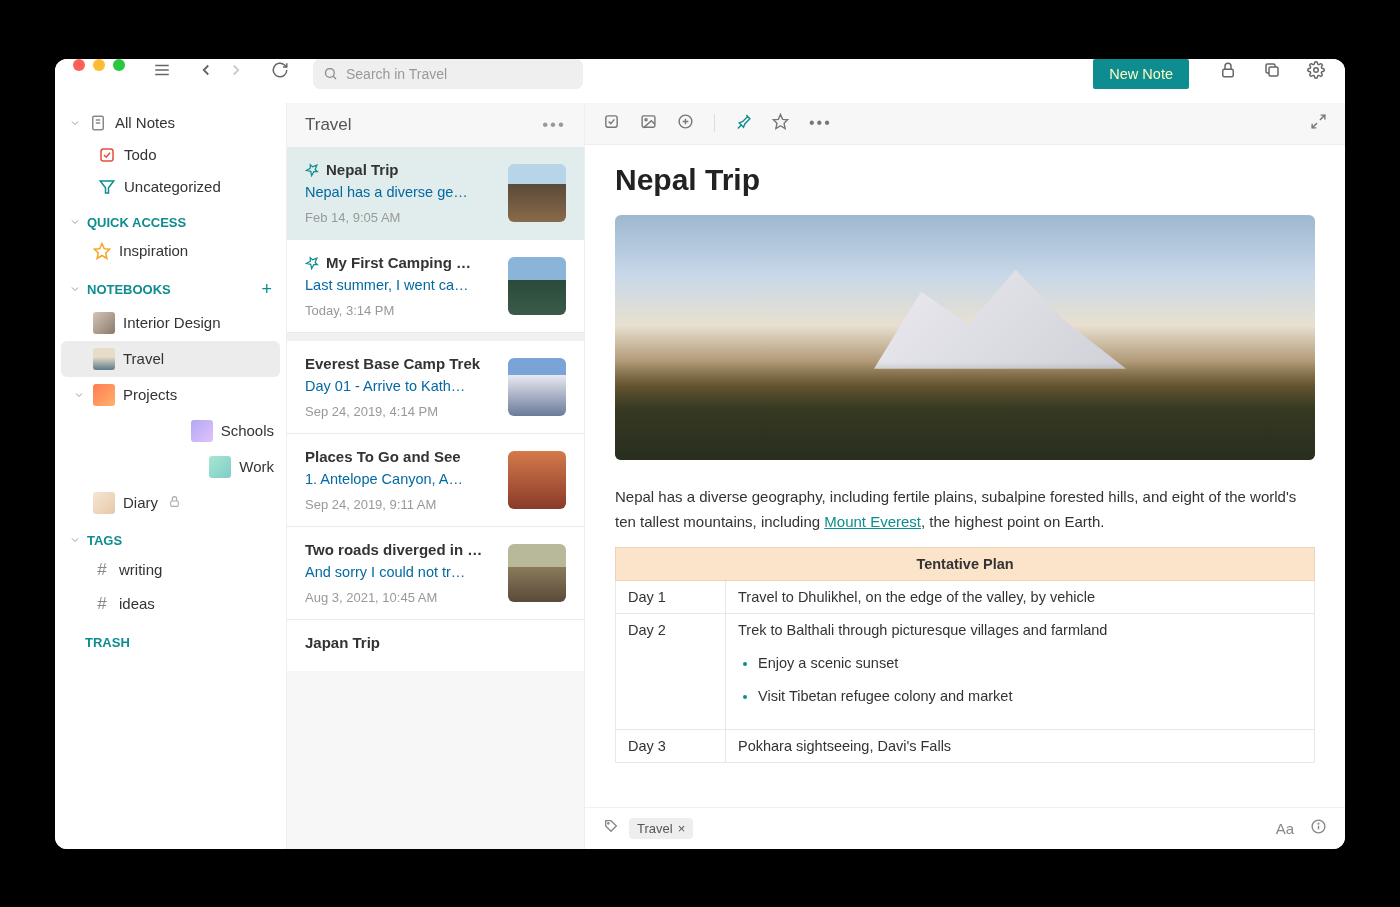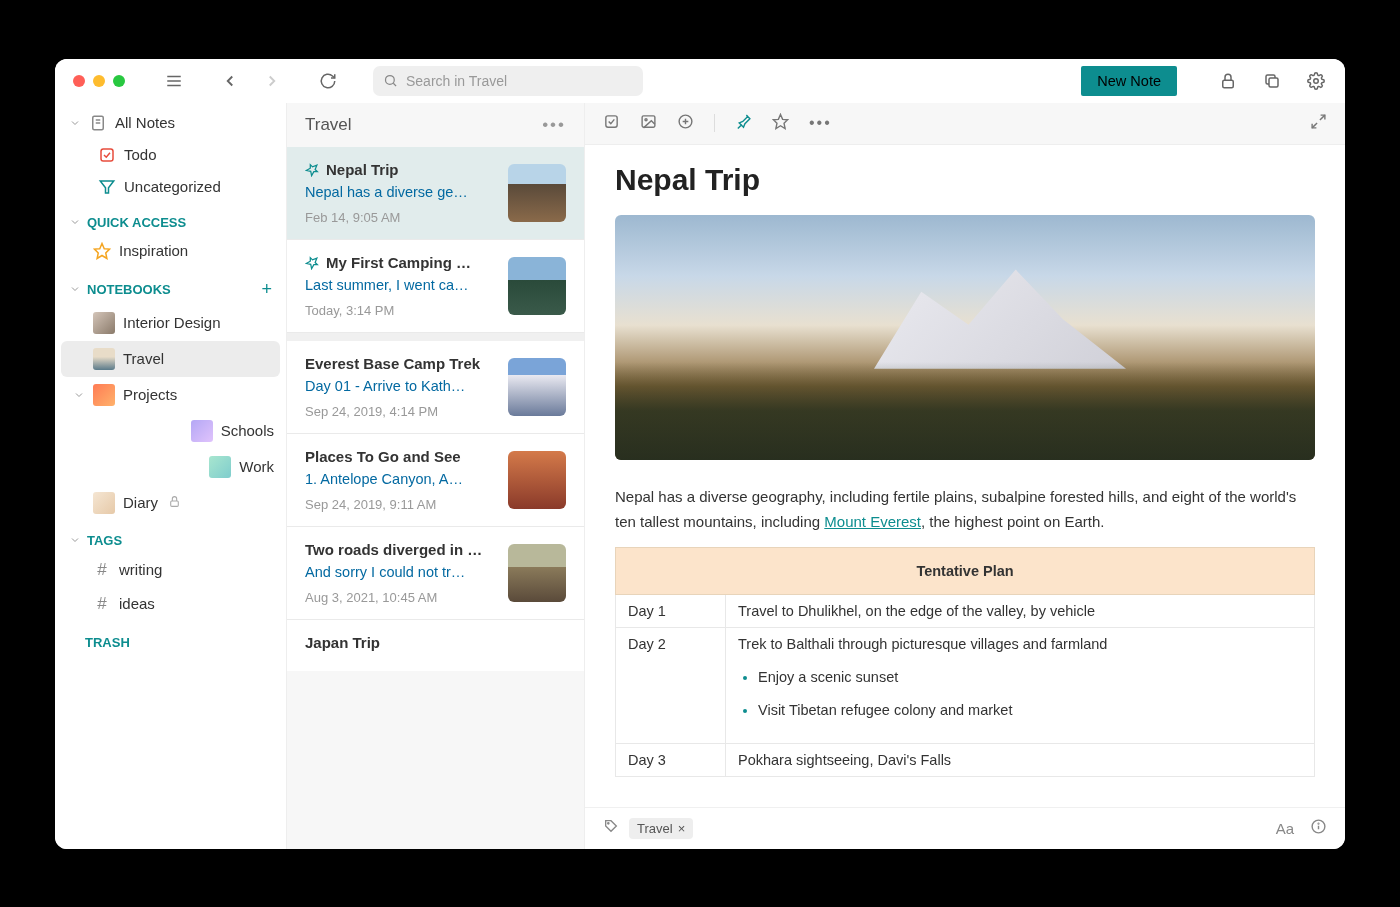--- a/index.html
+++ b/index.html
@@ -1,31 +1,31 @@
 <!DOCTYPE html>
 <html><head>
 <meta charset="utf-8">
 <style>
 * { margin: 0; padding: 0; box-sizing: border-box; font-family: -apple-system, BlinkMacSystemFont, "Segoe UI", Helvetica, Arial, sans-serif; }
 body { background: #000; width: 1400px; height: 907px; display: flex; align-items: center; justify-content: center; }
 .window { width: 1290px; height: 790px; background: #fff; border-radius: 12px; overflow: hidden; display: flex; flex-direction: column; box-shadow: 0 20px 60px rgba(0,0,0,0.5); }
-.titlebar { height: 44px; display: flex; align-items: center; padding: 0 18px; gap: 20px; flex-shrink: 0; background: #fff; }
+.titlebar { height: 44px; display: flex; align-items: flex-start; padding: 0 18px; gap: 8px; flex-shrink: 0; background: #fff; }
 .traffic-lights { display: flex; gap: 8px; margin-right: 18px; }
 .traffic-lights span { width: 12px; height: 12px; border-radius: 50%; }
 .tl-red { background: #ff5f57; }
 .tl-yellow { background: #febc2e; }
 .tl-green { background: #28c840; }
 .tb-icon { width: 22px; height: 22px; display: flex; align-items: center; justify-content: center; color: #666; }
 .tb-icon svg { width: 18px; height: 18px; }
 .tb-disabled { color: #ccc; }
 .search-box { margin-left: 14px; height: 30px; width: 270px; background: #efefef; border-radius: 7px; display: flex; align-items: center; padding: 0 10px; gap: 8px; color: #888; }
 .search-box svg { width: 15px; height: 15px; }
 .search-ph { font-size: 14px; color: #999; }
 .spacer { flex: 1; }
-.new-note-btn { background: #0d8d8f; color: #000000; font-size: 14.5px; font-weight: 500; padding: 7px 16px; border-radius: 2px; border: none; }
+.new-note-btn { background: #0d8d8f; color: #fef9c3; font-size: 14.5px; font-weight: 500; padding: 7px 16px; border-radius: 2px; border: none; }
 .tb-right-icons { display: flex; gap: 22px; margin-left: 20px; color: #555; }
 
 .content { flex: 1; display: flex; overflow: hidden; }
 
 .sidebar { width: 232px; background: #fff; border-right: 1px solid #eee; overflow-y: auto; padding-top: 4px; }
 .sb-row { display: flex; align-items: center; padding: 7px 12px 7px 14px; font-size: 15px; color: #333; gap: 8px; cursor: pointer; }
 .sb-row.indent1 { padding-left: 43px; }
 .sb-row.indent2 { padding-left: 38px; }
 .sb-row.indent3 { padding-left: 56px; justify-content: flex-end; }
 .sb-row.selected { background: #ececec; border-radius: 6px; margin: 0 6px; padding-left: 8px; }
@@ -70,21 +70,21 @@
 .ed-toolbar svg { width: 17px; height: 17px; }
 .ed-tb-sep { width: 1px; height: 18px; background: #ddd; }
 .ed-body { flex: 1; overflow-y: auto; padding: 18px 30px; }
 .ed-title { font-size: 30px; font-weight: 600; color: #222; margin-bottom: 18px; }
 .ed-hero { width: 100%; height: 245px; border-radius: 6px; margin-bottom: 24px; background: linear-gradient(180deg, #9db8d0 0%, #c8d8e8 25%, #e8e0d0 45%, #8a6a3a 70%, #4a3a2a 100%); position: relative; overflow: hidden; }
 .ed-hero::before { content:""; position:absolute; left:28%; top:18%; width:45%; height:45%; background: linear-gradient(135deg,#f0f0f5,#d0d0d8); clip-path: polygon(20% 100%, 35% 30%, 50% 60%, 65% 10%, 80% 55%, 100% 100%, 0 100%); }
 .ed-hero::after { content:""; position:absolute; bottom:0; left:0; right:0; height:40%; background: linear-gradient(180deg, rgba(42,58,42,0) 0%, rgba(26,42,26,0.7) 50%); }
 .ed-para { font-size: 15px; line-height: 1.7; color: #333; margin-bottom: 12px; }
 .ed-para a { color: #0d8d8f; text-decoration: underline; }
 .ed-table { width: 100%; border-collapse: collapse; font-size: 14.5px; }
-.ed-table th { background: #fce4cb; padding: 15px; font-weight: 600; color: #333; border: 1px solid #e8d4ba; text-align: center; }
+.ed-table th { background: #fce4cb; padding: 8px; font-weight: 600; color: #333; border: 1px solid #e8d4ba; text-align: center; }
 .ed-table td { border: 1px solid #e8e8e8; padding: 8px 12px; vertical-align: top; color: #333; }
 .ed-table td.day-col { width: 110px; }
 .ed-table ul { margin: 6px 0 0 20px; color: #333; }
 .ed-table ul li { margin: 17px 0; }
 .ed-table ul li::marker { color: #0d8d8f; }
 .ed-footer { display: flex; align-items: center; padding: 10px 18px; gap: 10px; color: #888; border-top: 1px solid #f0f0f0; }
 .ed-tag { background: #eee; padding: 3px 8px; border-radius: 4px; font-size: 13px; color: #555; display: flex; align-items: center; gap: 5px; }
 .ed-footer-right { margin-left: auto; display: flex; gap: 16px; align-items: center; }
 .Aa { font-size: 15px; color: #888; }
 </style>

